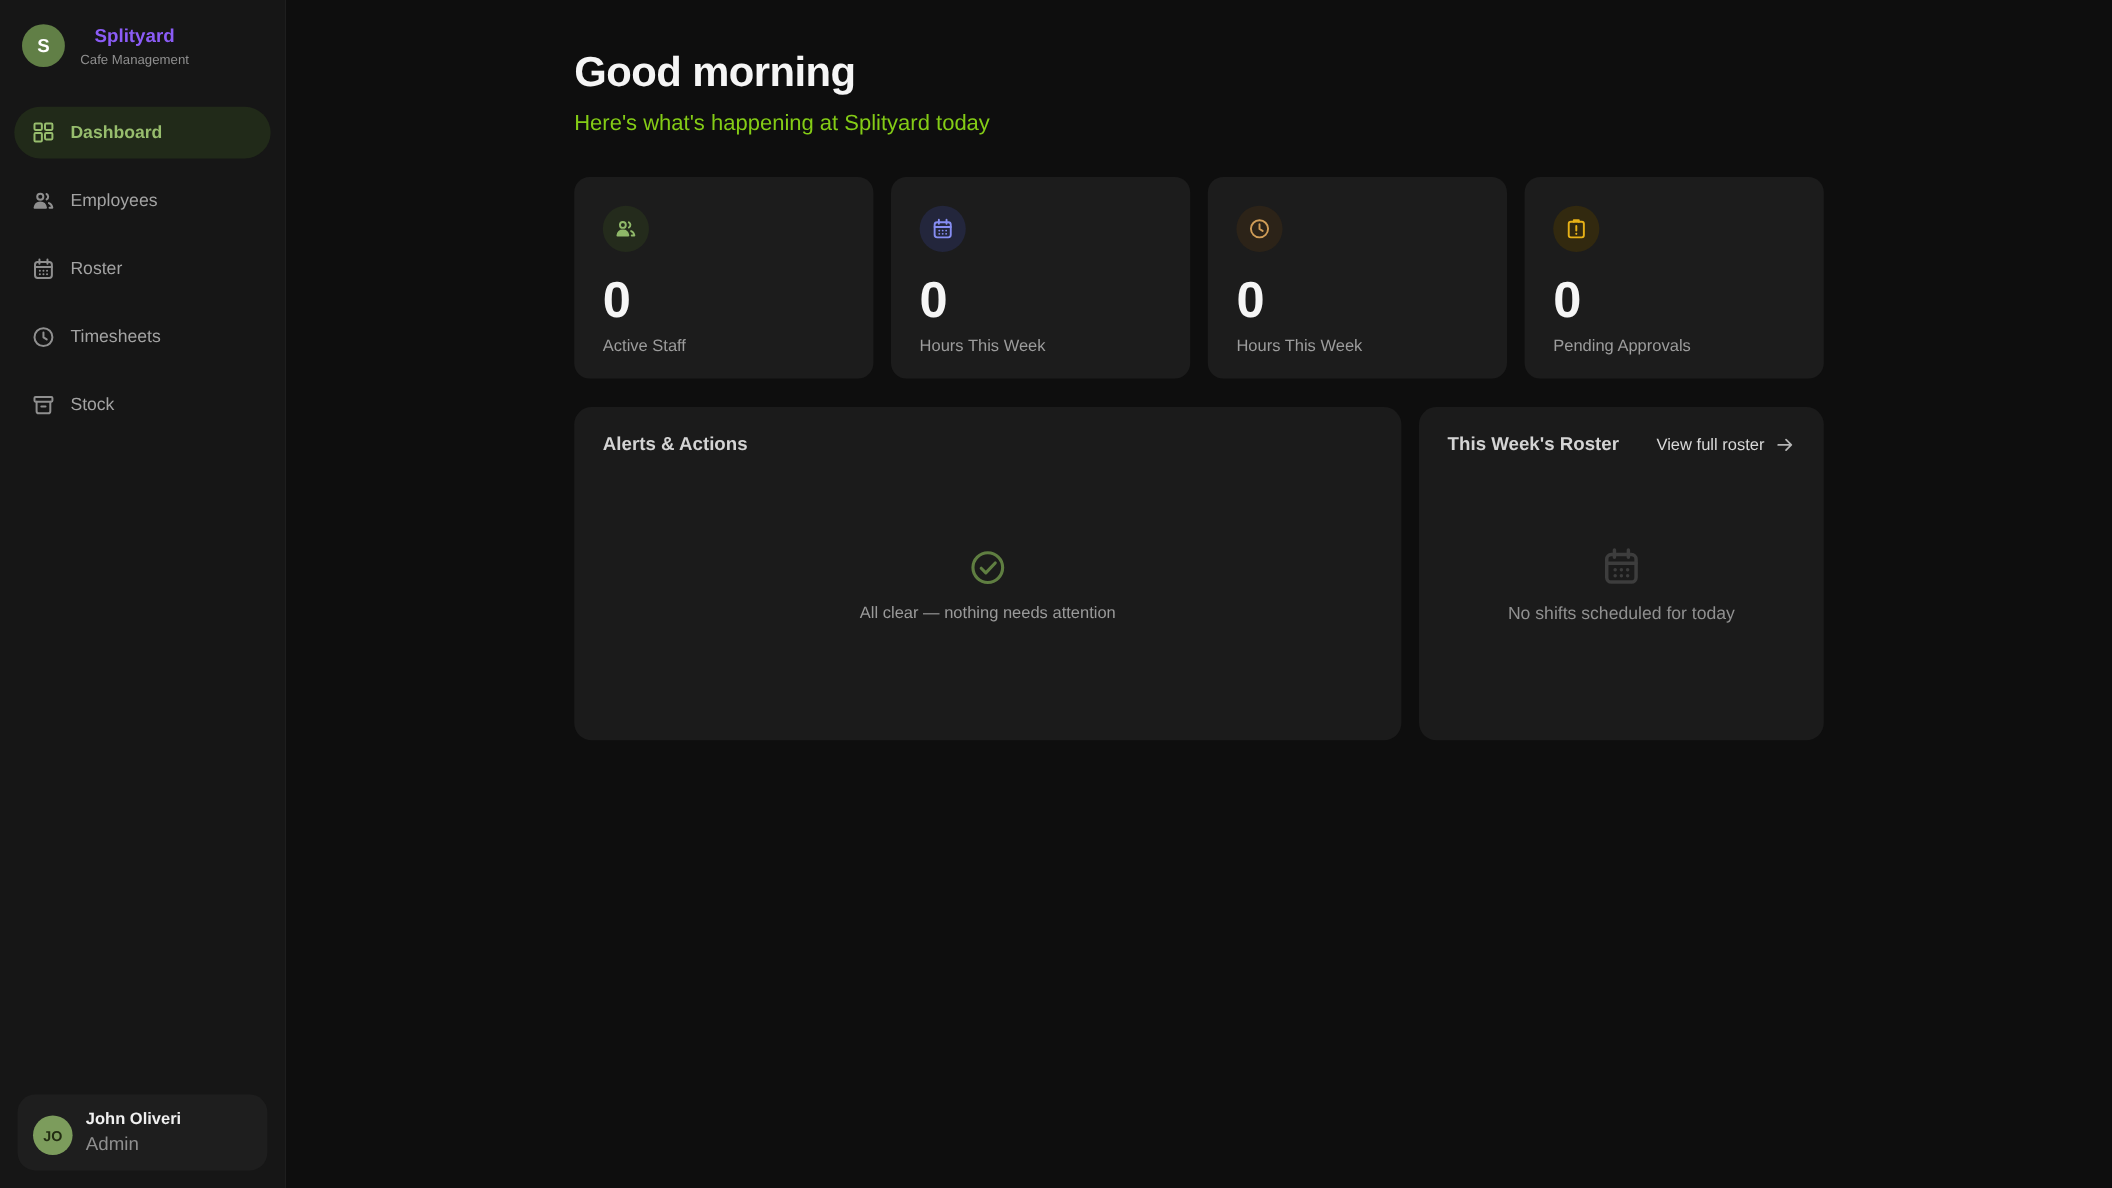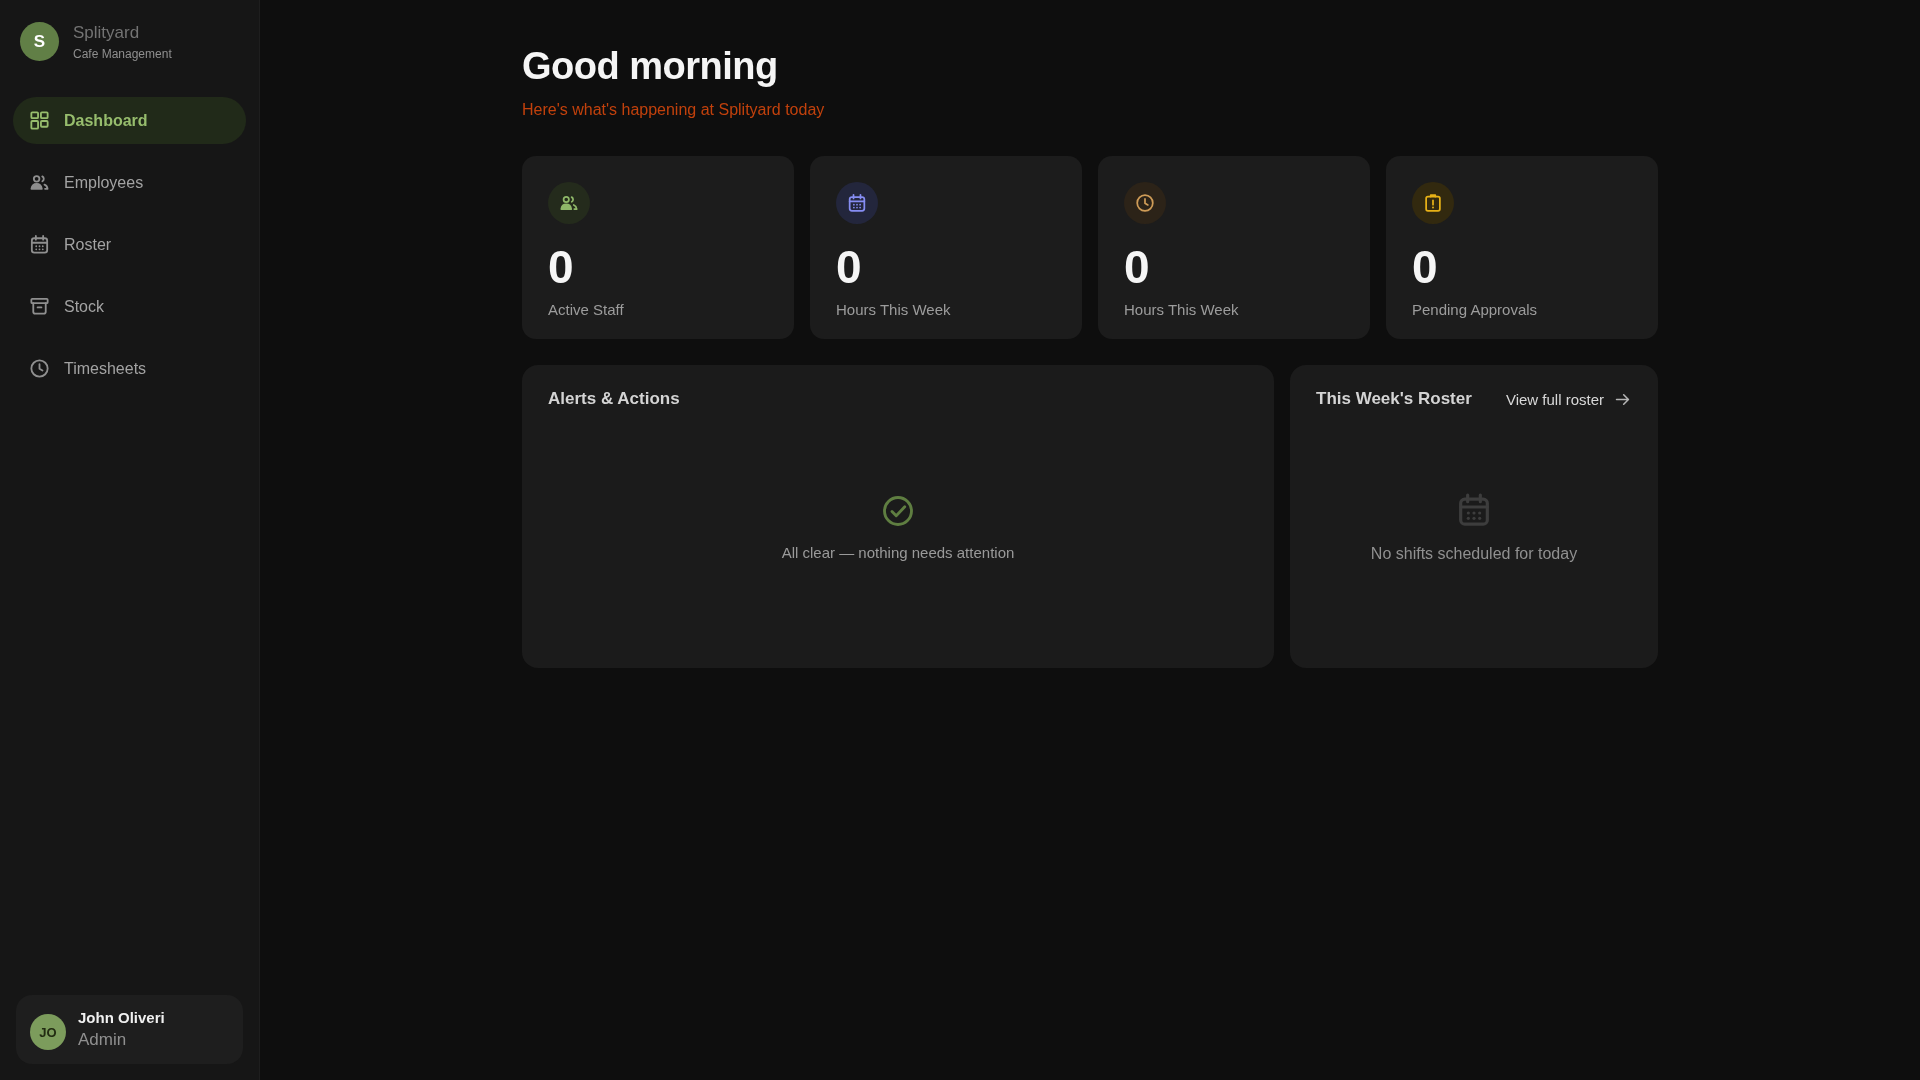--- a/index.html
+++ b/index.html
@@ -18,21 +18,21 @@
     border-right: 1px solid #1e1e1e;
     display: flex; flex-direction: column;
   }
   .brand { display: flex; align-items: center; gap: 14px; padding: 22px 20px 0 20px; }
   .brand-circle {
     width: 39px; height: 39px; border-radius: 50%;
     background: #617f46; color: #ffffff;
     display: flex; align-items: center; justify-content: center;
     font-size: 17px; font-weight: 700; flex: 0 0 auto;
   }
-  .brand-name { font-size: 17px; font-weight: 400; color: #737373; }
+  .brand-name { font-size: 17px; font-weight: 700; color: #8b5cf6; text-align: center; }
   .brand-sub { font-size: 12px; color: #8f8f8f; margin-top: 4px; }
 
   .nav { margin-top: 36px; padding: 0 13px; display: flex; flex-direction: column; gap: 15px; }
   .nav-item {
     height: 47px; border-radius: 24px;
     display: flex; align-items: center; gap: 13px; padding: 0 15px;
     color: #a3a3a3; font-size: 16px; font-weight: 500; cursor: pointer;
   }
   .nav-item .nav-ico { color: #8f8f8f; }
   .nav-item.active { background: #212a19; color: #97bd6d; font-weight: 600; }
@@ -51,21 +51,21 @@
     font-size: 13px; font-weight: 700; flex: 0 0 auto;
   }
   .user-name { font-size: 15px; font-weight: 600; color: #f0f0f0; }
   .user-role { font-size: 17px; color: #8f8f8f; margin-top: 4px; }
 
   
   .main { margin-left: 260px; padding-top: 33px; }
   .content { width: 1136px; margin: 12px auto; }
 
   .greeting { font-size: 38px; font-weight: 700; letter-spacing: -0.5px; color: #f5f5f5; }
-  .greeting-sub { font-size: 16px; color: #c2410c; margin-top: 13px; }
+  .greeting-sub { font-size: 20px; color: #84cc16; margin-top: 13px; }
 
   .stats { margin-top: 37px; display: grid; grid-template-columns: repeat(4, 1fr); gap: 16px; }
   .stat-card { background: #1c1c1c; border-radius: 14px; padding: 26px; height: 183px; }
   .stat-icon {
     width: 42px; height: 42px; border-radius: 50%;
     display: flex; align-items: center; justify-content: center;
   }
   .stat-value { font-size: 46px; font-weight: 800; line-height: 1; color: #f5f5f5; margin-top: 20px; }
   .stat-label { font-size: 15px; color: #9c9c9c; margin-top: 11px; }
 
@@ -143,36 +143,36 @@
           <circle cx="12" cy="17" r="0.95" fill="currentColor" stroke="none"></circle>
           <circle cx="15.4" cy="17" r="0.95" fill="currentColor" stroke="none"></circle>
         </svg>
       </span>
       <span>Roster</span>
     </div>
 
     <div class="nav-item">
       <span class="nav-ico">
         <svg width="23" height="23" viewBox="0 0 24 24" fill="none" stroke="currentColor" stroke-width="1.9" stroke-linecap="round" stroke-linejoin="round">
+          <circle cx="12" cy="12" r="8.5"></circle>
+          <path d="M12 7.5v4.7l3.1 1.9"></path>
+        </svg>
+      </span>
+      <span>Timesheets</span>
+    </div>
+
+    <div class="nav-item">
+      <span class="nav-ico">
+        <svg width="23" height="23" viewBox="0 0 24 24" fill="none" stroke="currentColor" stroke-width="1.9" stroke-linecap="round" stroke-linejoin="round">
           <rect x="3.5" y="4" width="17" height="4.5" rx="1"></rect>
           <path d="M5.5 8.5v9a2 2 0 0 0 2 2h9a2 2 0 0 0 2-2v-9"></path>
           <path d="M10 13h4"></path>
         </svg>
       </span>
       <span>Stock</span>
-    </div>
-
-    <div class="nav-item">
-      <span class="nav-ico">
-        <svg width="23" height="23" viewBox="0 0 24 24" fill="none" stroke="currentColor" stroke-width="1.9" stroke-linecap="round" stroke-linejoin="round">
-          <circle cx="12" cy="12" r="8.5"></circle>
-          <path d="M12 7.5v4.7l3.1 1.9"></path>
-        </svg>
-      </span>
-      <span>Timesheets</span>
     </div>
 
   </nav>
 
   <div class="sidebar-spacer"></div>
 
   <div class="user-card">
     <div class="user-avatar">JO</div>
     <div>
       <div class="user-name">John Oliveri</div>

